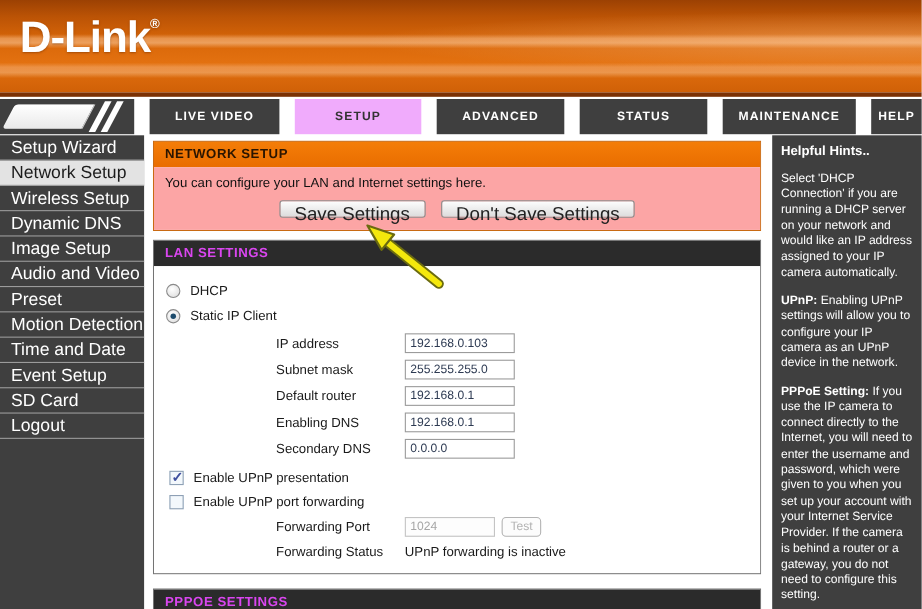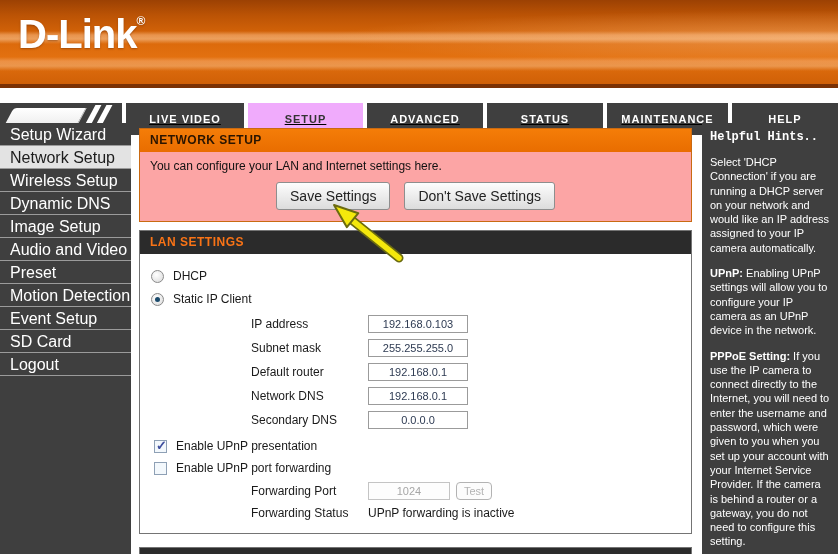--- a/index.html
+++ b/index.html
@@ -16,68 +16,68 @@
       radial-gradient(ellipse at 97% 45%, rgba(255,200,150,.38), transparent 42%),
       linear-gradient(180deg, rgba(255,255,255,0) 31px, rgba(255,205,160,.45) 35px, rgba(255,215,175,.5) 39px, rgba(255,255,255,0) 44px),
       linear-gradient(180deg, rgba(255,255,255,0) 57px, rgba(255,200,155,.38) 61px, rgba(255,210,165,.42) 66px, rgba(255,255,255,0) 71px),
       linear-gradient(180deg, #9c4103 0%, #bb5305 18%, #d96709 45%, #e37110 68%, #d06007 100%);
   }
   .banner-strip { position:absolute; left:0; top:84px; width:838px; height:4px; background:#7b3104; }
   .logo { position:absolute; left:18px; top:12px; color:#fff; font-weight:bold; font-size:40px; letter-spacing:-1px; text-shadow:0 1px 2px rgba(90,35,0,.45); }
   .logo sup { font-size:12px; font-weight:bold; vertical-align:top; position:relative; top:2px; }
 
   
-  .nav { position:absolute; left:0; top:102px; width:838px; height:34px; background:#fff; display:flex; gap:4px; padding:1px 0;text-decoration:underline; }
+  .nav { position:absolute; left:0; top:89px; width:838px; height:34px; background:#fff; display:flex; gap:14px; padding:1px 0; }
   .nav-seg { background:#3f3f3f; height:32px; display:flex; align-items:center; justify-content:center; color:#fff; font-size:11px; font-weight:bold; letter-spacing:1px; cursor:pointer; }
   .nav-seg.active { background:#f0abfc; color:#333; }
   .nav-deco { width:122px; position:relative; overflow:hidden; cursor:default; }
   .badge { position:absolute; left:2px; top:5px; width:72px; height:22px; background:linear-gradient(180deg,#ffffff,#e9e9e9); border-radius:3px 0 0 3px; transform:skewX(-28deg); transform-origin:bottom left; box-shadow:1px 0 0 #cfcfcf; }
   .slash { position:absolute; top:2px; width:6px; height:28px; background:#fff; transform:skewX(-28deg); }
   .t-live{width:118px;} .t-setup{width:115px;} .t-adv{width:116px;} .t-maint{width:121px;} .t-status{width:116px;} .t-help{flex:1;}
 
   
   .sidebar { position:absolute; left:0; top:123px; width:131px; height:431px; background:#3f3f3f; }
   .side-item { height:23px; line-height:23px; padding-left:10px; color:#fff; font-size:16px; border-bottom:1px solid #9b9b9b; cursor:pointer; white-space:nowrap; }
   .side-item.active { background:#e3e3e3; color:#1c1c1c; }
 
   
   .main { position:absolute; left:139px; top:123px; width:553px; height:431px; overflow:hidden; }
   .box-net { margin-top:5px; border:1px solid #c96a12; }
   .bar-orange { height:23px; line-height:23px; background:linear-gradient(180deg,#f47d08,#e96d00); color:#2b1500; font-size:12px; font-weight:bold; letter-spacing:.5px; padding-left:10px; }
   .net-body { background:#fca5a5; padding:7px 0 11px; }
   .net-desc { font-size:12px; color:#111; padding-left:10px; }
   .btn-row { display:flex; justify-content:center; gap:14px; margin-top:9px; }
-  .btn { font-size:14px; color:#222; padding:2px 13px; height:28px; border:1px solid #8e8e8e; border-radius:3px; background:linear-gradient(180deg,#fdfdfd,#dcdcdc); cursor:pointer; font-family:"Liberation Sans", sans-serif; }
+  .btn { font-size:17px; color:#222; padding:2px 13px; height:16px; border:1px solid #8e8e8e; border-radius:3px; background:linear-gradient(180deg,#fdfdfd,#dcdcdc); cursor:pointer; font-family:"Liberation Sans", sans-serif; }
 
   .box-dark { margin-top:8px; border:1px solid #747474; }
-  .bar-dark { height:23px; line-height:23px; background:#2b2b2b; color:#f97316; font-size:12px; font-weight:bold; letter-spacing:.5px; padding-left:10px; }
+  .bar-dark { height:23px; line-height:23px; background:#2b2b2b; color:#d946ef; font-size:12px; font-weight:bold; letter-spacing:.5px; padding-left:10px; }
   .lan-body { background:#fff; padding:8px 0 10px; }
 
   .row { font-size:12px; color:#1a1a1a; display:flex; align-items:center; }
   .row-radio { padding-left:11px; height:18px; margin-top:5px; }
   .row-field { padding-left:67px; height:24px; }
   .row-check { padding-left:14px; height:22px; }
   .f-label { width:117px;margin-left:44px; }
-  .row input[type=text] { width:100px; height:18px; border:1px solid #9b9b9b; font-size:11px; padding:1px 4px; color:#2d3a52; font-family:"Liberation Sans", sans-serif; background:#fff;text-align:center; }
+  .row input[type=text] { width:100px; height:18px; border:1px solid #9b9b9b; font-size:11px; padding:1px 4px; color:#2d3a52; font-family:"Liberation Sans", sans-serif; background:#fff; }
   .row input.short { width:82px; }
   .row input:disabled { color:#a6a6a6; border-color:#c4c4c4; background:#fdfdfd; }
   .btn-test { margin-left:6px; font-size:11px; color:#b3b3b3; border:1px solid #b3b3b3; border-radius:4px; background:#fcfcfc; padding:1px 7px; height:18px; font-family:"Liberation Sans", sans-serif; }
 
   .radio { width:13px; height:13px; border:1px solid #8a8a8a; border-radius:50%; background:radial-gradient(circle at 40% 35%, #fff, #d9d9d9); margin-right:9px; position:relative; flex:0 0 auto; cursor:pointer; }
   .radio.on::after { content:""; position:absolute; left:3px; top:3px; width:5px; height:5px; border-radius:50%; background:#1b4a6b; }
   .check { width:13px; height:13px; border:1px solid #8ea0b5; background:#f3f8fc; margin-right:9px; position:relative; flex:0 0 auto; cursor:pointer; }
   .check.on::after { content:"\2713"; position:absolute; left:1px; top:-3px; font-size:13px; font-weight:bold; color:#3f4f9f; }
 
   .status-val { color:#1a1a1a; }
 
   .box-pppoe { margin-top:13px; border:1px solid #747474; }
 
   
   .hints { position:absolute; left:702px; top:123px; width:136px; height:431px; background:#3f3f3f; color:#fff; padding:5px 8px; overflow:hidden; }
-  .hints h3 { font-size:12px; margin:2px 0 11px;font-family:Liberation Mono, monospace; }
+  .hints h3 { font-size:12px; margin:2px 0 11px; }
   .hints p { font-size:11px; line-height:1.3; margin-bottom:11px; }
   .hints b { font-weight:bold; }
 
   
   .arrow-overlay { position:absolute; left:0; top:0; width:838px; height:554px; pointer-events:none; z-index:20; }
 </style>
 </head>
 <body>
 
 <div class="banner">
@@ -101,20 +101,21 @@
 
 <div class="sidebar">
   <div class="side-item">Setup Wizard</div>
   <div class="side-item active">Network Setup</div>
   <div class="side-item">Wireless Setup</div>
   <div class="side-item">Dynamic DNS</div>
   <div class="side-item">Image Setup</div>
   <div class="side-item">Audio and Video</div>
   <div class="side-item">Preset</div>
   <div class="side-item">Motion Detection</div>
+  <div class="side-item">Time and Date</div>
   <div class="side-item">Event Setup</div>
   <div class="side-item">SD Card</div>
   <div class="side-item">Logout</div>
 </div>
 
 <div class="main">
 
   <div class="box-net">
     <div class="bar-orange">NETWORK SETUP</div>
     <div class="net-body">
@@ -145,21 +146,21 @@
       </div>
       <div class="row row-field">
         <span class="f-label">Subnet mask</span>
         <input type="text" value="255.255.255.0" style="">
       </div>
       <div class="row row-field">
         <span class="f-label">Default router</span>
         <input type="text" value="192.168.0.1" style="">
       </div>
       <div class="row row-field">
-        <span class="f-label">Network DNS</span>
+        <span class="f-label">Enabling DNS</span>
         <input type="text" value="192.168.0.1" style="">
       </div>
       <div class="row row-field">
         <span class="f-label">Secondary DNS</span>
         <input type="text" value="0.0.0.0" style="">
       </div>
 
       <div class="row row-check" style="margin-top:3px">
         <span class="check on"></span>
         <span>Enable UPnP presentation</span>

